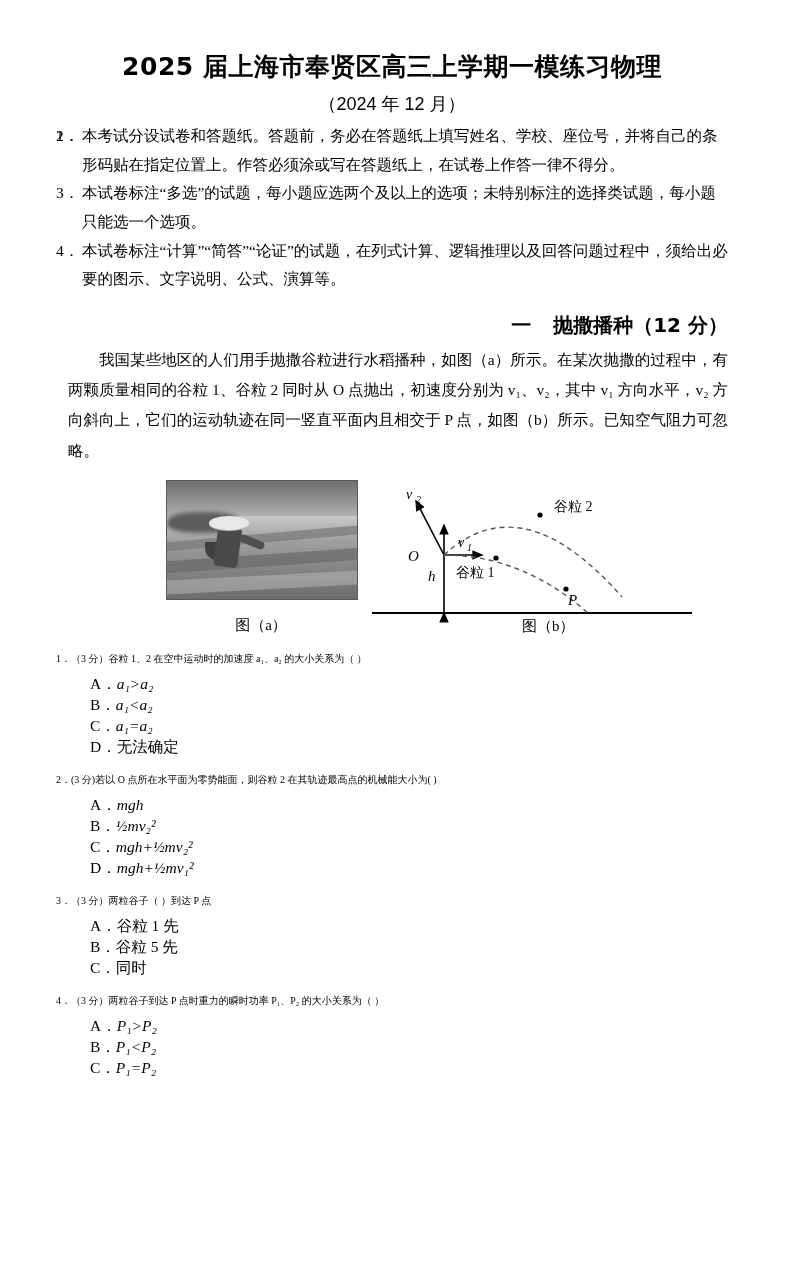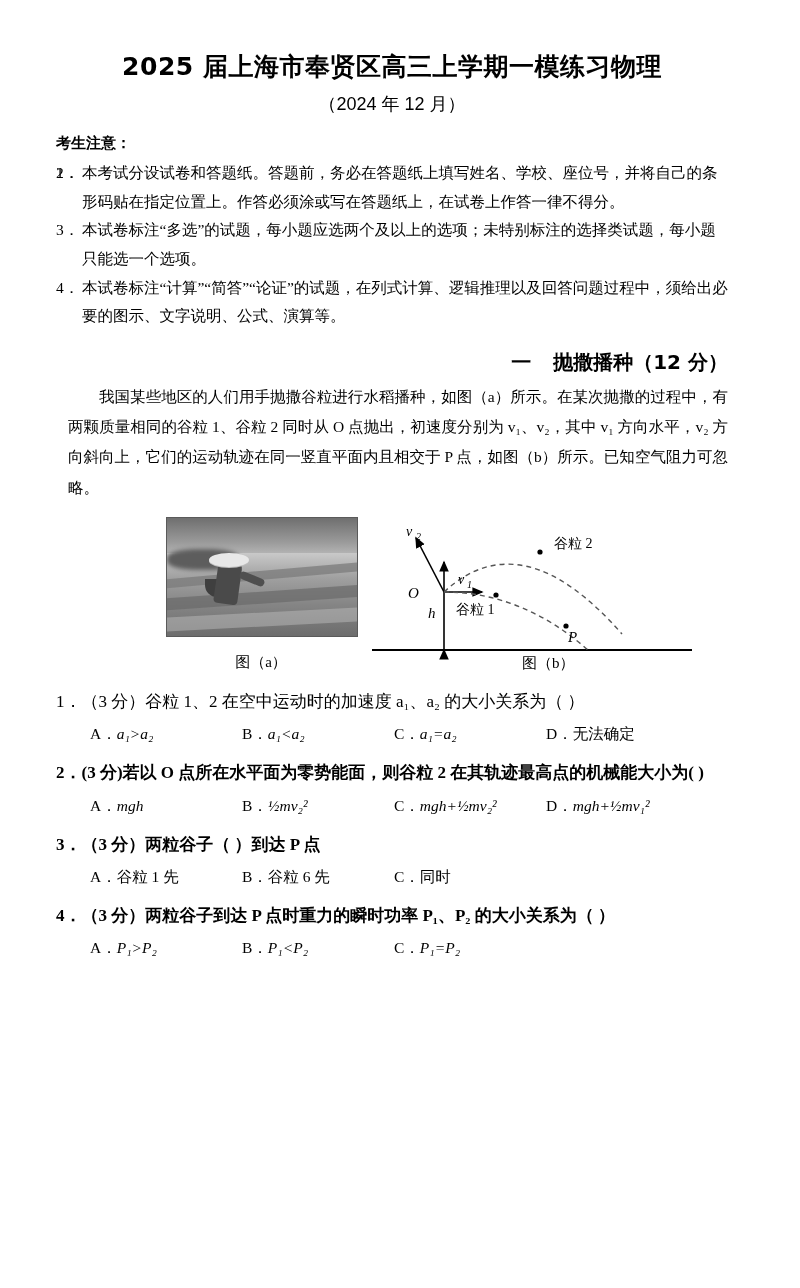--- a/index.html
+++ b/index.html
@@ -147,47 +147,46 @@
     font-size: 15px;
     margin-top: 16px;
     font-family: "Liberation Serif", serif;
   }
   .fig-b {
     width: 320px;
   }
   .fig-b svg { display:block; }
 
   .question {
-    font-size: 17px;
+    font-size: 10px;
     line-height: 1.9;
     margin: 14px 0 0 0;
     font-family: "Liberation Serif", serif;
   }
-  .q-narrow { margin-top: 12px; font-weight: bold; }
+  .q-narrow { margin-top: 12px; }
   .options {
     display: flex;
-    flex-direction: row;
+    flex-direction: column;
     margin: 6px 0 0 34px;
     font-size: 15.5px;
     font-family: "Liberation Serif", serif;
   }
   .options .opt { white-space: nowrap; }
   .opt-4 .opt { width: 152px; }
   .opt-3 .opt { width: 152px; }
 </style>
 </head>
 <body>
 
 <div class="page">
   <div class="inner">
 
     <h1 class="title">2025 届上海市奉贤区高三上学期一模练习物理</h1>
     <div class="subtitle">（2024 年 12 月）</div>
 
-    <div class="notice-head">考生注意：</div>
 
     <ol class="notice">
       <li>
         <span class="num">1．</span>
       </li>
       <li>
         <span class="num">2．</span>
         <span>本考试分设试卷和答题纸。答题前，务必在答题纸上填写姓名、学校、座位号，并将自己的条形码贴在指定位置上。作答必须涂或写在答题纸上，在试卷上作答一律不得分。</span>
       </li>
       <li>
@@ -290,21 +289,21 @@
       <span class="opt"><span>B．</span><span class="it">½mv₂²</span></span>
       <span class="opt"><span>C．</span><span class="it">mgh+½mv₂²</span></span>
       <span class="opt"><span>D．</span><span class="it">mgh+½mv₁²</span></span>
     </div>
 
     <div class="question q-narrow">
       <span>3．</span><span>（3 分）</span><span>两粒谷子（     ）到达 P 点</span>
     </div>
     <div class="options opt-3">
       <span class="opt"><span>A．</span><span>谷粒 1 先</span></span>
-      <span class="opt"><span>B．</span><span>谷粒 6 先</span></span>
+      <span class="opt"><span>B．</span><span>谷粒 5 先</span></span>
       <span class="opt"><span>C．</span><span>同时</span></span>
     </div>
 
     <div class="question q-narrow">
       <span>4．</span><span>（3 分）</span><span>两粒谷子到达 P 点时重力的瞬时功率 P₁、P₂ 的大小关系为（     ）</span>
     </div>
     <div class="options opt-3">
       <span class="opt"><span>A．</span><span class="it">P₁&gt;P₂</span></span>
       <span class="opt"><span>B．</span><span class="it">P₁&lt;P₂</span></span>
       <span class="opt"><span>C．</span><span class="it">P₁=P₂</span></span>

